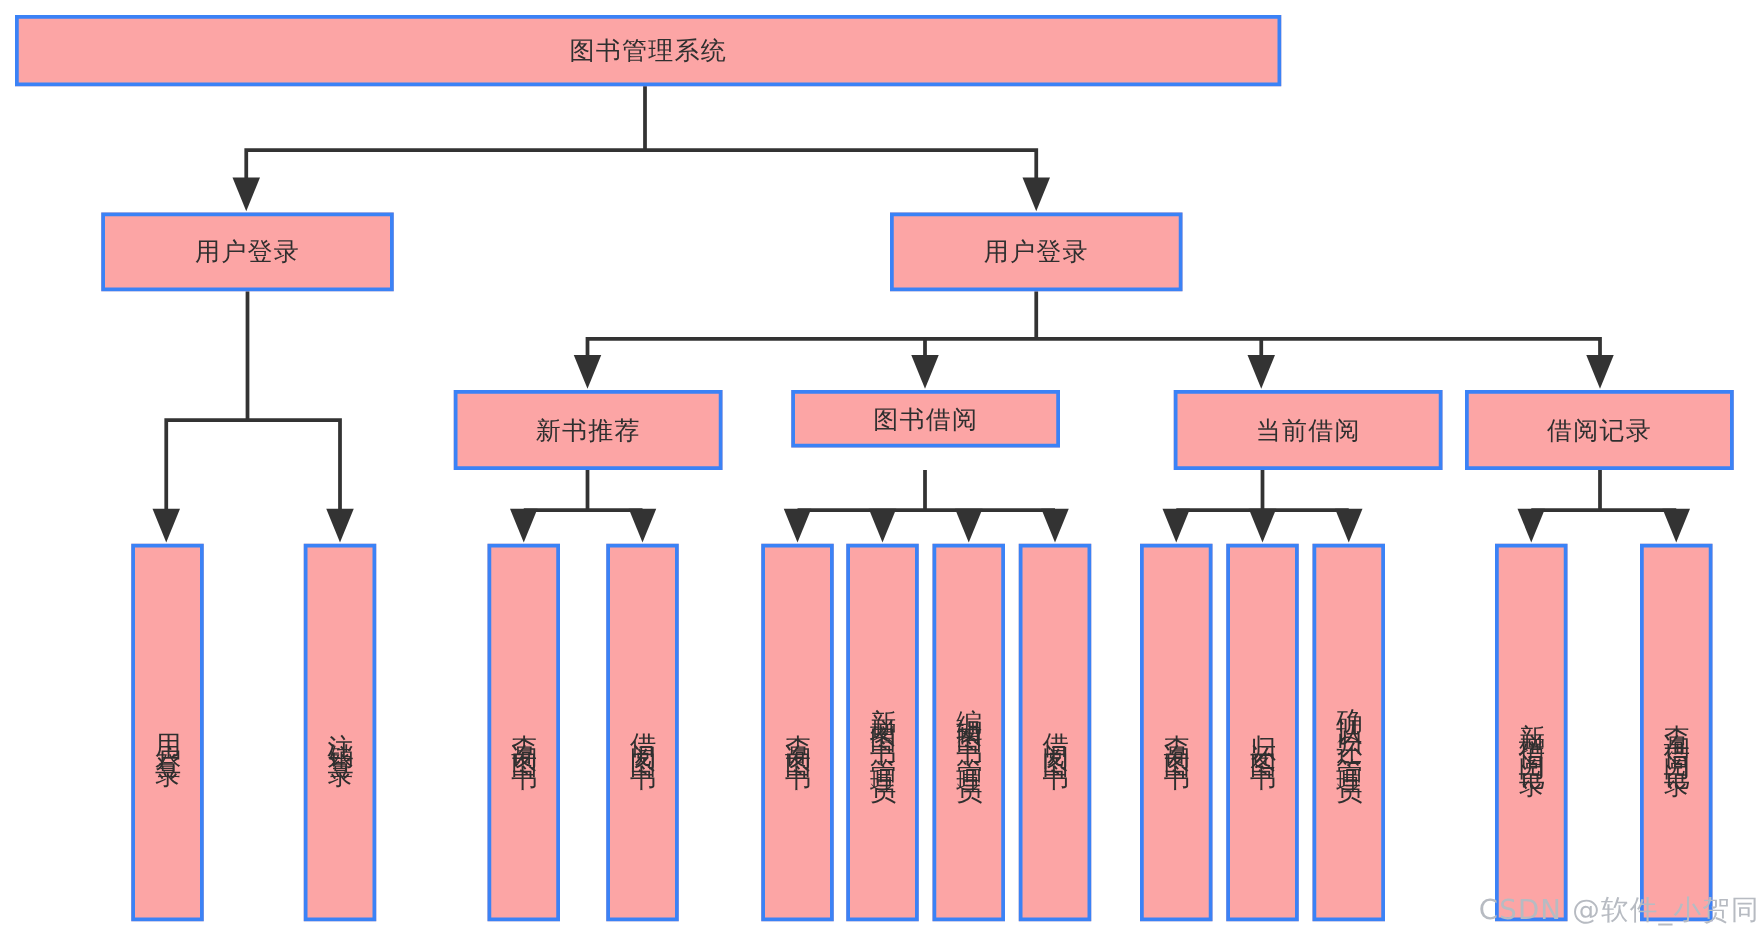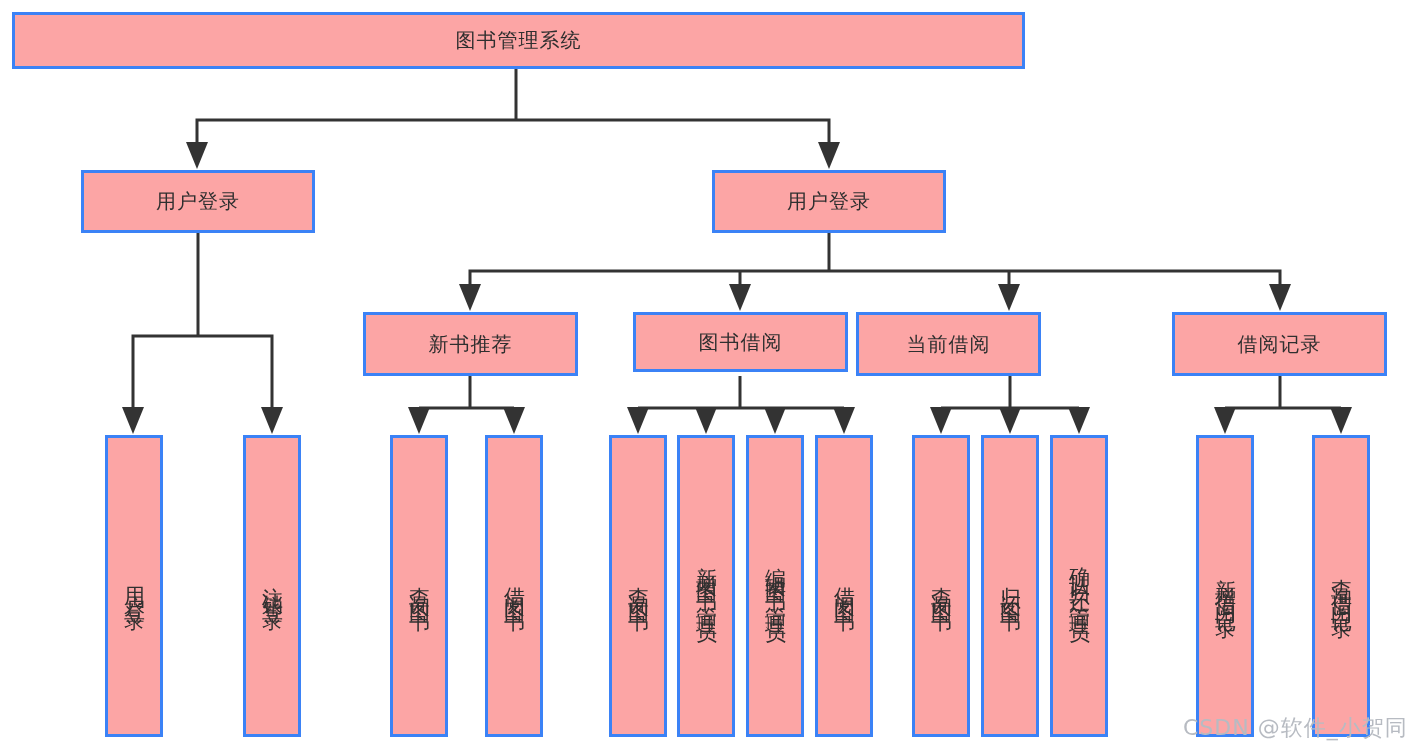--- a/index.html
+++ b/index.html
@@ -110,24 +110,24 @@
   <div class="box hbox" style="left:81px; top:170px; width:234px; height:63px;">
     <span>用户登录</span>
   </div>
   <div class="box hbox" style="left:712px; top:170px; width:234px; height:63px;">
     <span>用户登录</span>
   </div>
 
   <div class="box hbox" style="left:363px; top:312px; width:215px; height:64px;">
     <span>新书推荐</span>
   </div>
-  <div class="box hbox" style="left:633px; top:312px; width:215px; height:60px;">
+  <div class="box hbox" style="left:633px; top:312px; width:215px; height:46px;">
     <span>图书借阅</span>
   </div>
-  <div class="box hbox" style="left:856px; top:312px; width:185px; height:64px;">
+  <div class="box hbox" style="left:939px; top:312px; width:215px; height:64px;">
     <span>当前借阅</span>
   </div>
   <div class="box hbox" style="left:1172px; top:312px; width:215px; height:64px;">
     <span>借阅记录</span>
   </div>
 
   <div class="box vbox" style="left:105px; top:435px; width:58px; height:302px;">
     <span>用户登录</span>
   </div>
   <div class="box vbox" style="left:243px; top:435px; width:58px; height:302px;">

